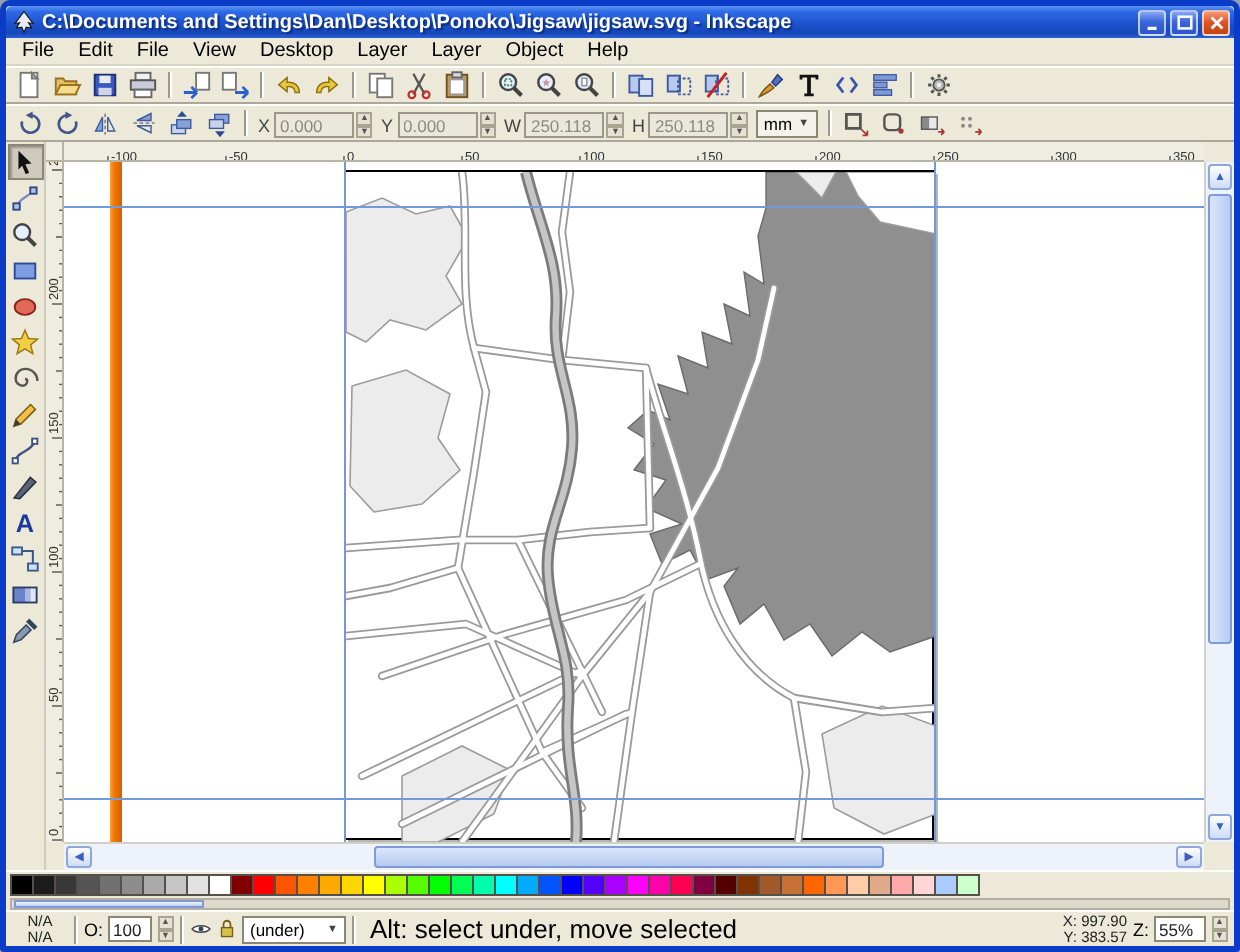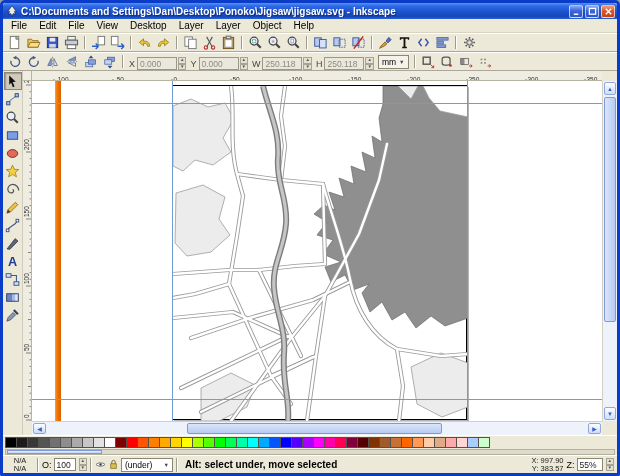--- a/index.html
+++ b/index.html
@@ -81,21 +81,21 @@
   .sb-sep{width:0;height:14px;border-left:1px solid #9e9a8e;border-right:1px solid #fff;flex:none;}
   .sb-fillstroke{display:flex;flex-direction:column;justify-content:center;width:28px;
     font-size:7.5px;line-height:8px;text-align:center;color:#222;flex:none;}
   .sb-opacity,.sb-layer,.sb-zoom{display:flex;align-items:center;gap:2px;flex:none;}
   .sb-input{height:13px;font-size:8.5px;font-family:"Liberation Sans",sans-serif;border:1px solid #8a8775;
     background:#fff;color:#222;padding:0 2px;width:22px;}
   .zoomin{width:26px;}
   .sb-ic{display:inline-flex;align-items:center;}
   .sb-dd{display:inline-flex;align-items:center;height:14px;border:1px solid #8a8775;background:#fff;
     font-size:8.5px;padding:0 3px;width:52px;justify-content:space-between;}
-  .sb-msg{flex:1;font-size:10px;color:#000;white-space:nowrap;overflow:hidden;padding-left:4px;font-weight:bold;}
+  .sb-msg{flex:1;font-size:13px;color:#000;white-space:nowrap;overflow:hidden;padding-left:4px;}
   .sb-coords{display:flex;flex-direction:column;justify-content:center;font-size:7.5px;line-height:8px;
     text-align:right;width:48px;flex:none;color:#222;}
 </style>
 </head>
 <body>
 
 <div class="window">
 
   <div class="titlebar">
     <span class="appicon">

